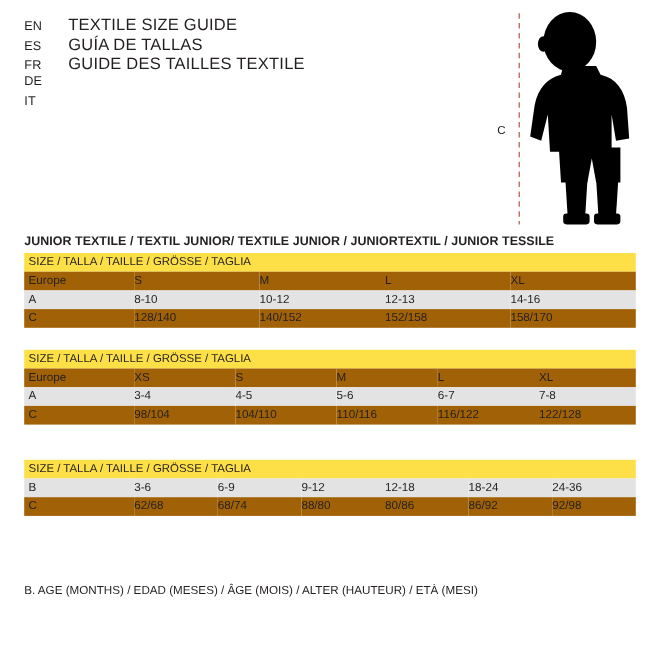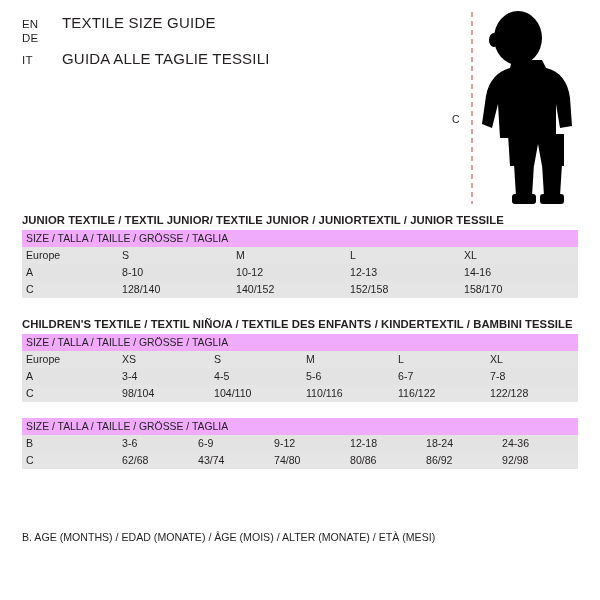--- a/index.html
+++ b/index.html
@@ -84,29 +84,29 @@
   }
   table td {
     font-size: 10.6px;
     padding: 0;
     height: 17px;
     line-height: 17px;
     vertical-align: middle;
     color: #231f20;
   }
   tr.head-row td {
-    background: #f0abfc;
+    background: #fde047;
     font-size: 10.4px;
     padding-left: 4px;
   }
   tr.alt td {
     background: #e3e3e3;
   }
   tr.plain td {
-    background: #e5e5e5;
+    background: #a16207;
     margin-top: 44px;
   }
   td.label-cell {
     padding-left: 4px;
   }
 
   
   .footer {
     position: absolute;
     left: 22px;
@@ -123,25 +123,32 @@
 <body>
 
 <div class="page">
 
   <div class="header">
     <div class="hrow">
       <span class="hlang">EN</span>
       <span class="htitle">TEXTILE SIZE GUIDE</span>
     </div>
     <div class="hrow">
+      <span class="hlang">ES</span>
+      <span class="htitle">GUÍA DE TALLAS</span>
+    </div>
+    <div class="hrow">
+      <span class="hlang">FR</span>
+      <span class="htitle">GUIDE DES TAILLES TEXTILE</span>
+    </div>
+    <div class="hrow">
       <span class="hlang">DE</span>
     </div>
     <div class="hrow">
       <span class="hlang">IT</span>
-      <span class="htitle">GUIDA ALLE TAGLIE TESSILI</span>
     </div>
   </div>
 
   <div class="figure">
     <span class="c-label">C</span>
     <svg width="140" height="200" viewBox="0 0 140 200">
 
       <line x1="20" y1="4" x2="20" y2="196" stroke="#b04040" stroke-width="1" stroke-dasharray="5,4"></line>
 
       <ellipse cx="66" cy="30" rx="24" ry="27" fill="#000000"></ellipse>
@@ -193,21 +200,20 @@
           <td>128/140</td>
           <td>140/152</td>
           <td>152/158</td>
           <td>158/170</td>
         </tr>
       </tbody>
     </table>
   </div>
 
   <div class="section" style="top:318px;">
-    <div class="section-title">CHILDREN'S TEXTILE / TEXTIL NIÑO/A / TEXTILE DES ENFANTS / KINDERTEXTIL / BAMBINI TESSILE</div>
     <table>
       <colgroup>
         <col style="width:100px">
           <col style="width:92px">
           <col style="width:92px">
           <col style="width:92px">
           <col style="width:92px">
           <col style="width:88px">
       </colgroup>
       <tbody>
@@ -262,27 +268,27 @@
           <td>3-6</td>
           <td>6-9</td>
           <td>9-12</td>
           <td>12-18</td>
           <td>18-24</td>
           <td>24-36</td>
         </tr>
         <tr class="plain">
           <td class="label-cell">C</td>
           <td>62/68</td>
-          <td>43/74</td>
-          <td>74/80</td>
+          <td>68/74</td>
+          <td>88/80</td>
           <td>80/86</td>
           <td>86/92</td>
           <td>92/98</td>
         </tr>
       </tbody>
     </table>
   </div>
 
   <div class="footer">
-    <div>B. AGE (MONTHS) / EDAD (MONATE) / ÂGE (MOIS) / ALTER (MONATE) / ETÀ (MESI)</div>
+    <div>B. AGE (MONTHS) / EDAD (MESES) / ÂGE (MOIS) / ALTER (HAUTEUR) / ETÀ (MESI)</div>
   </div>
 
 </div>
 
 </body></html>

